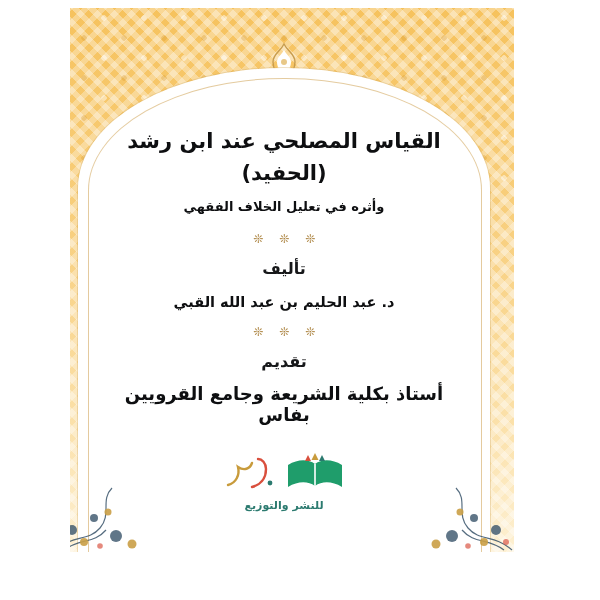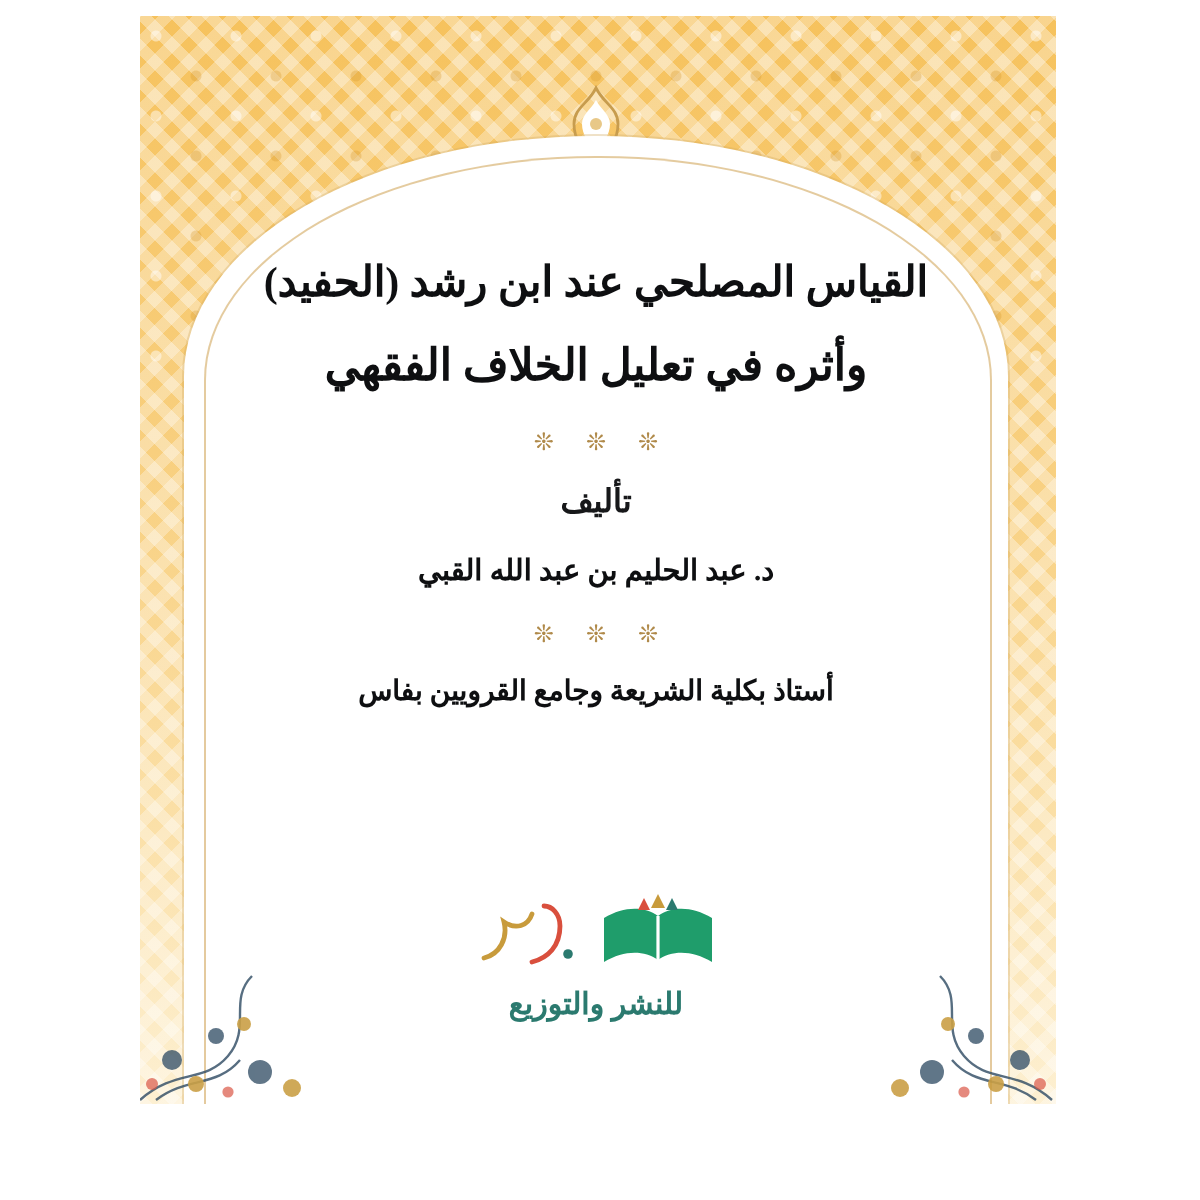--- a/index.html
+++ b/index.html
@@ -19,31 +19,30 @@
     position: absolute;
     left: 0;
     top: 0;
     width: 600px;
     height: 600px;
     background: #ffffff;
   }
 
   .page {
     position: absolute;
-    left: 68px;
+    left: 54px;
     top: 8px;
     width: 460px;
     height: 544px;
     background: #f7c96b;
     background-image:
       repeating-linear-gradient(45deg, rgba(255,255,255,0.35) 0 6px, rgba(255,255,255,0) 6px 12px),
       repeating-linear-gradient(-45deg, rgba(255,255,255,0.30) 0 6px, rgba(255,255,255,0) 6px 12px),
       linear-gradient(180deg, #f6c25d 0%, #f8cf7e 40%, #fbe0a8 75%, #fdf0d2 100%);
     overflow: hidden;
-    font-family: Liberation Serif, serif;
   }
 
   
   .page .arabesque {
     position: absolute;
     left: 0;
     top: 0;
     width: 460px;
     height: 190px;
     background-image:
@@ -103,21 +102,21 @@
 
   .title-main {
     font-size: 21px;
     font-weight: bold;
     line-height: 1.5;
     letter-spacing: 0;
     color: #0e0f11;
     margin: 0 0 8px 0;
   }
   .title-sub {
-    font-size: 22px;
+    font-size: 13px;
     font-weight: bold;
     line-height: 1.5;
     color: #0e0f11;
     margin: 0 0 14px 0;
   }
   .title-note {
     font-size: 11.5px;
     font-weight: bold;
     color: #1d1e20;
     margin: 0 0 6px 0;
@@ -142,21 +141,21 @@
     color: #17181a;
     margin: 10px 0 12px 0;
   }
   .person {
     font-size: 14.5px;
     font-weight: bold;
     color: #0e0f11;
     margin: 16px 0 2px 0;
   }
   .person-title {
-    font-size: 14px;
+    font-size: 18px;
     font-weight: bold;
     color: #0e0f11;
     margin: 6px 0 0 0;
   }
 
   
   .publisher {
     position: absolute;
     left: 50%;
     transform: translateX(-50%);
@@ -166,21 +165,21 @@
   }
   .logo-row {
     display: flex;
     justify-content: center;
     align-items: flex-end;
     gap: 6px;
     height: 46px;
   }
   .pub-name {
     margin-top: 4px;
-    font-size: 15px;
+    font-size: 11px;
     color: #2b7a6f;
     font-weight: bold;
     letter-spacing: .5px;
   }
 
   
   .corner-orn {
     position: absolute;
     bottom: 0;
     width: 120px;
@@ -272,20 +271,21 @@
 
       <p class="role">تأليف</p>
       <p class="person">د. عبد الحليم بن عبد الله القبي</p>
 
       <div class="ornament">
         <span>❊</span>
         <span>❊</span>
         <span>❊</span>
       </div>
 
+      <p class="role">تقديم</p>
       <p class="person-title">أستاذ بكلية الشريعة وجامع القرويين بفاس</p>
     </div>
 
     <div class="publisher">
       <div class="logo-row">
         <svg width="62" height="44" viewBox="0 0 62 44">
           <path d="M4 14 C14 8 24 8 31 13 C38 8 48 8 58 14 L58 36 C48 30 38 30 31 35 C24 30 14 30 4 36 Z" fill="#1f9d6b"></path>
           <path d="M31 13 L31 35" stroke="#ffffff" stroke-width="1.6"></path>
           <path d="M24 4 L27 10 L21 10 Z" fill="#d94f3d"></path>
           <path d="M31 2 L34.5 9 L27.5 9 Z" fill="#c89b3c"></path>

